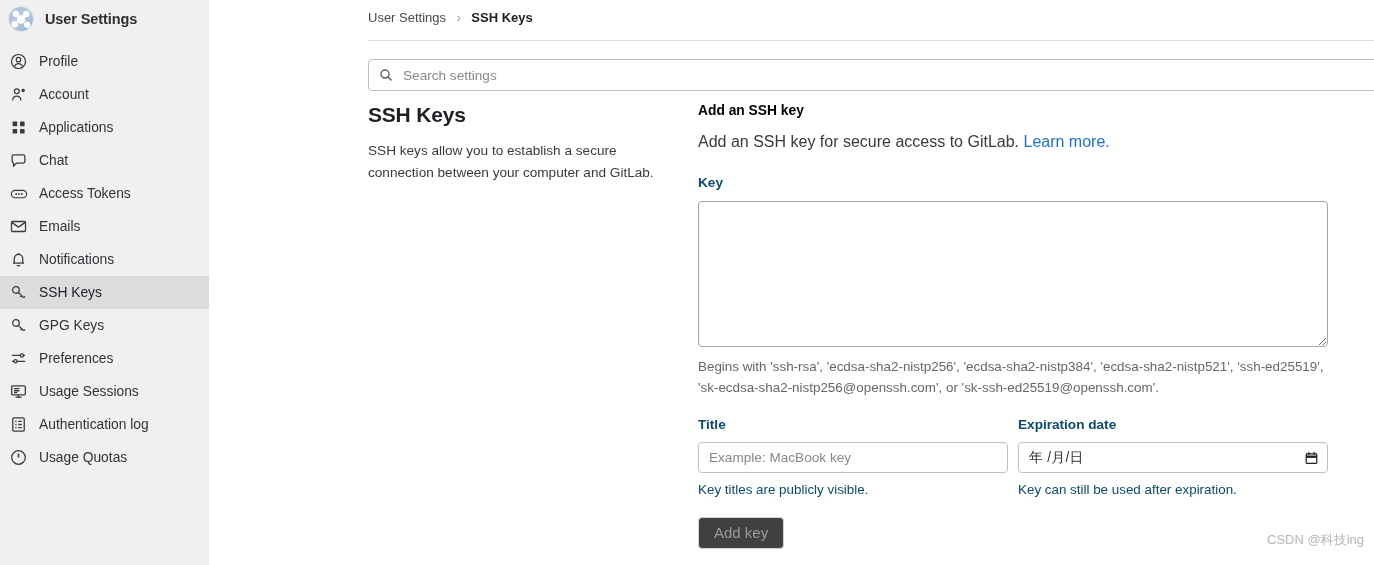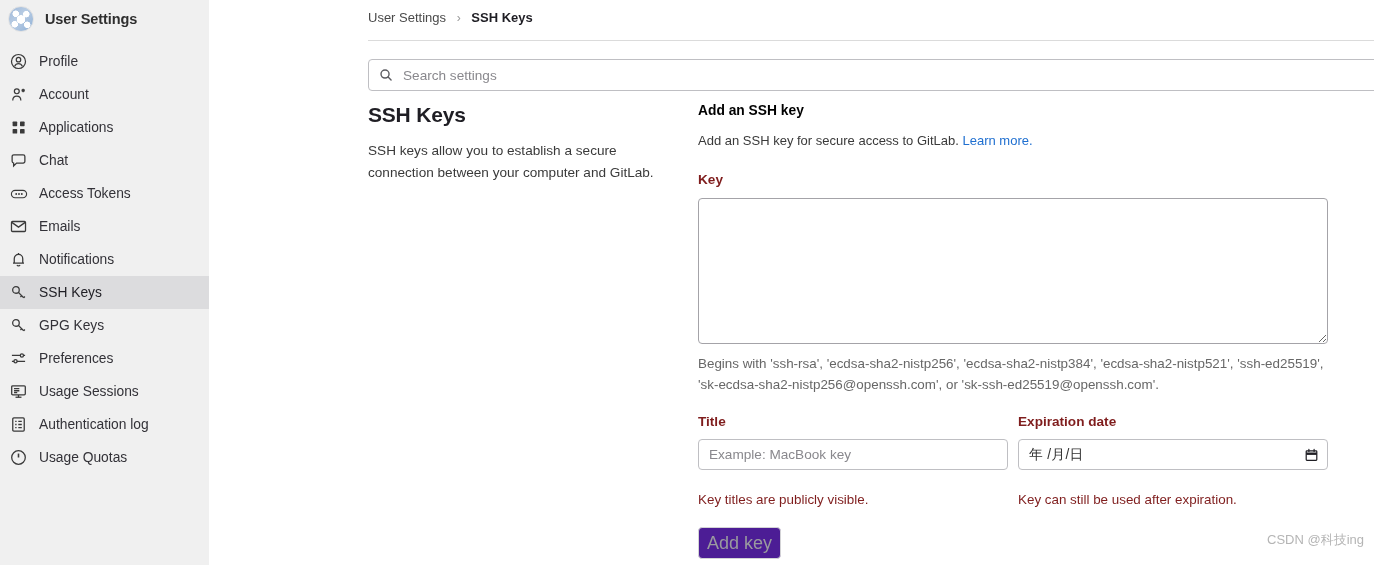--- a/index.html
+++ b/index.html
@@ -154,28 +154,28 @@
     width: 630px;
   }
   .form-head {
     font-size: 13.8px;
     font-weight: bold;
     color: #000000;
     margin: 0;
   }
   .form-sub {
     margin-top: 15px;
-    font-size: 13px;
+    font-size: 16px;
     color: #3a3a3a;
   }
   .link { color: #1f6fd0; text-decoration: none; }
   .field-label {
     font-size: 13.6px;
     font-weight: bold;
-    color: #7f1d1d;
+    color: #0c4a6e;
   }
   #key-label { margin-top: 24px; }
   #key-textarea {
     display: block;
     margin-top: 11px;
     width: 630px;
     height: 146px;
     border: 1px solid #a4a3a8;
     border-radius: 4px;
     background: #fff;
@@ -209,23 +209,23 @@
     border-radius: 4px;
     background: #fff;
     font-family: "Liberation Sans", sans-serif;
     font-size: 13.6px;
     color: #303030;
     padding: 0 10px;
     outline: none;
   }
   .text-input::placeholder { color: #89888d; }
   .field-help {
-    margin-top: 22px;
+    margin-top: 9px;
     font-size: 13.4px;
-    color: #7f1d1d;
+    color: #0c4a6e;
   }
   .date-wrap {
     position: relative;
     margin-top: 10px;
     width: 310px; height: 31px;
     border: 1px solid #bfbfc3;
     border-radius: 4px;
     background: #fff;
     display: flex;
     align-items: center;
@@ -240,27 +240,27 @@
     position: absolute;
     right: 9px; top: 50%;
     transform: translateY(-50%);
     width: 13px; height: 14px;
     color: #1f1e24;
   }
   #add-key-btn {
     margin-top: 20px;
     display: inline-block;
     height: 32px;
-    padding: 0 8px;
+    padding: 0 15px;
     border: 1px solid #d3d3d6;
     border-radius: 4px;
-    background: #4c1d95;
+    background: #404040;
     color: #9a9a9f;
     font-family: "Liberation Sans", sans-serif;
-    font-size: 18px;
+    font-size: 15px;
     line-height: 30px;
     cursor: default;
   }
 
   #watermark {
     position: absolute;
     right: 10px; bottom: 16px;
     font-size: 13px;
     color: #b5b5b5;
     white-space: nowrap;

